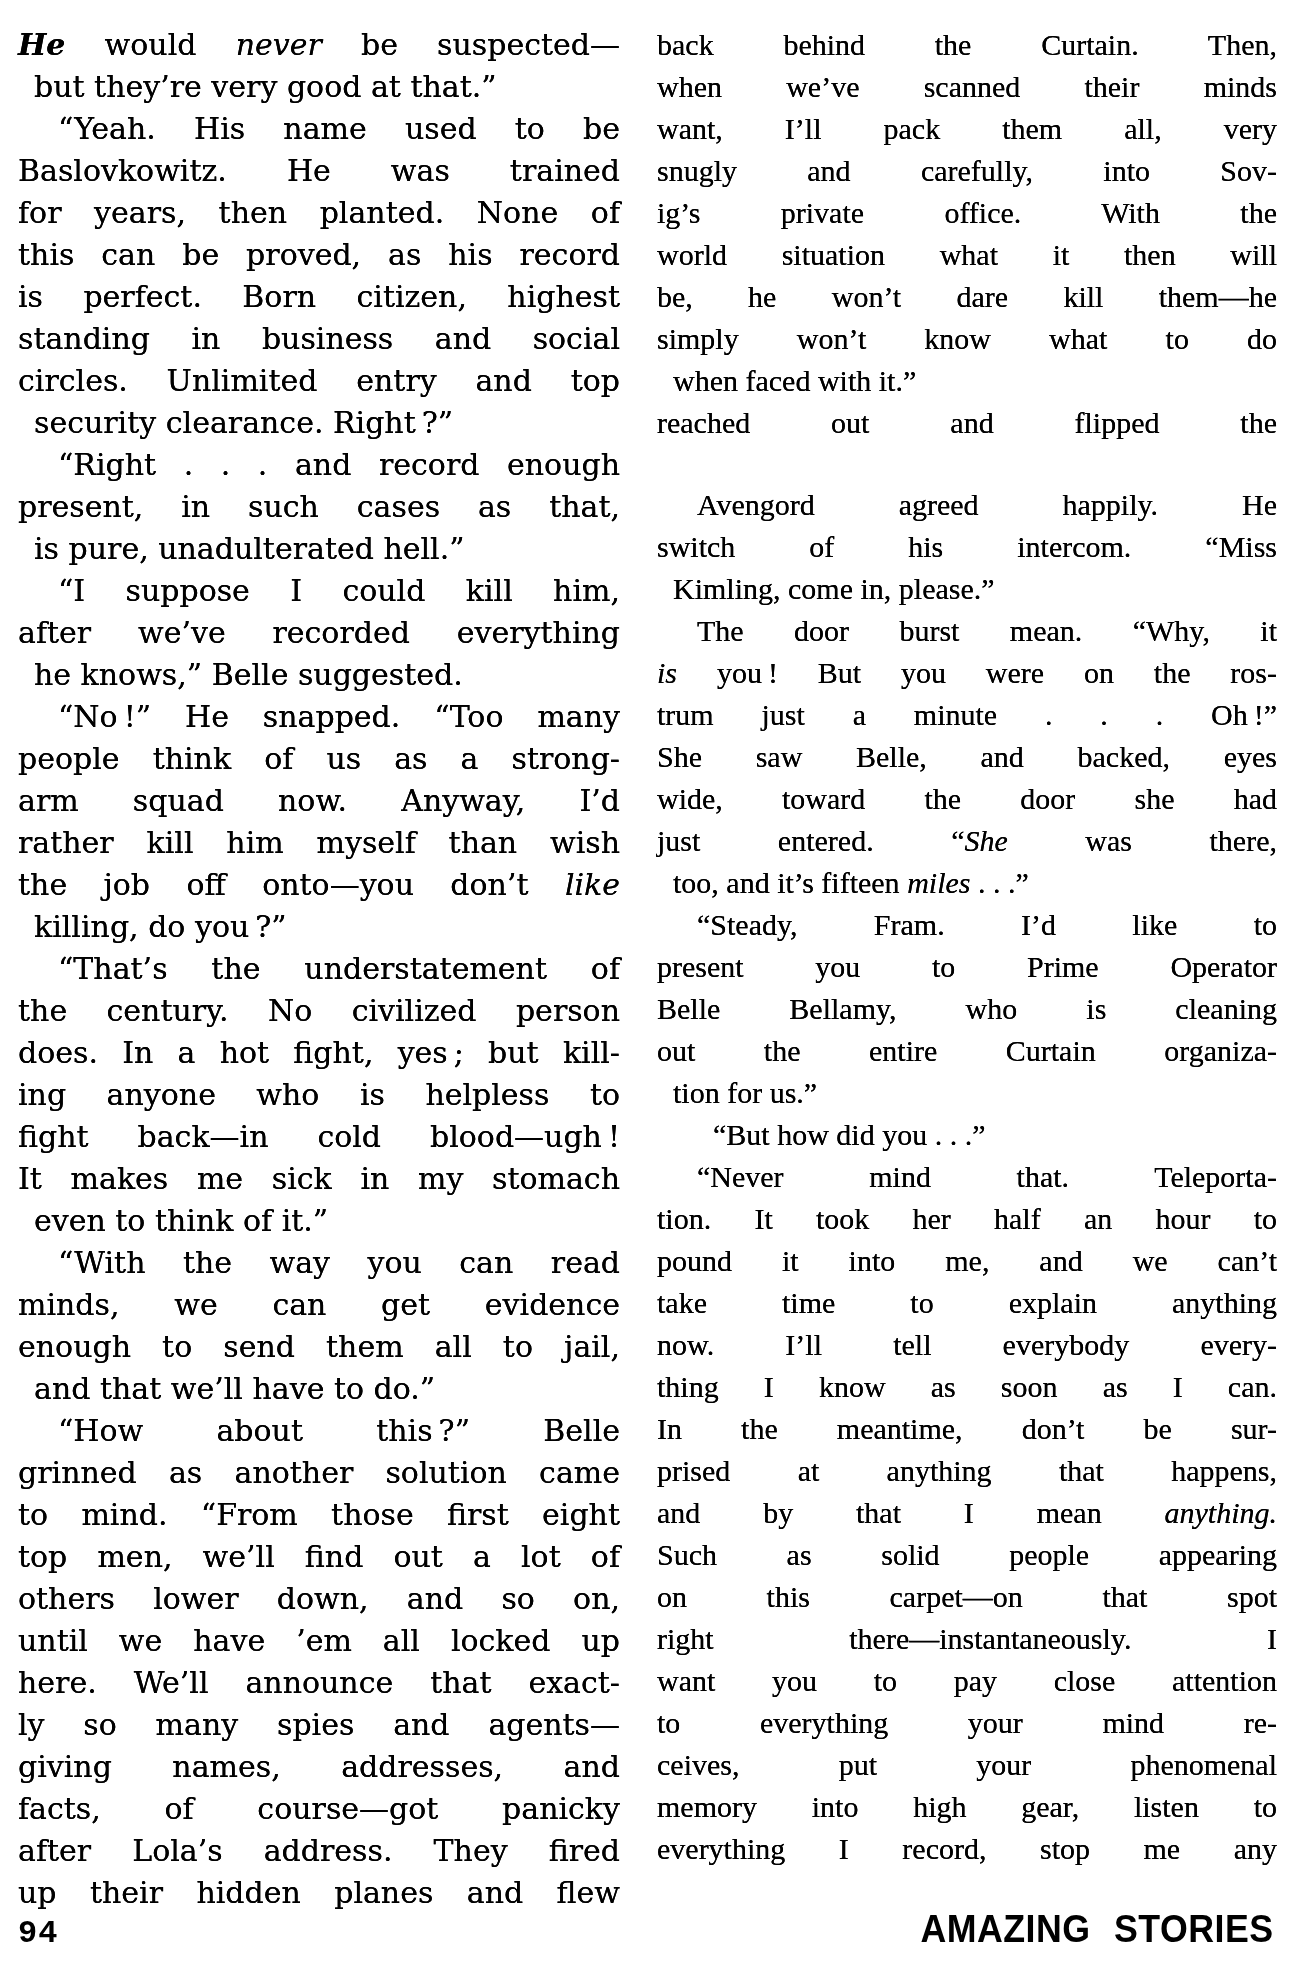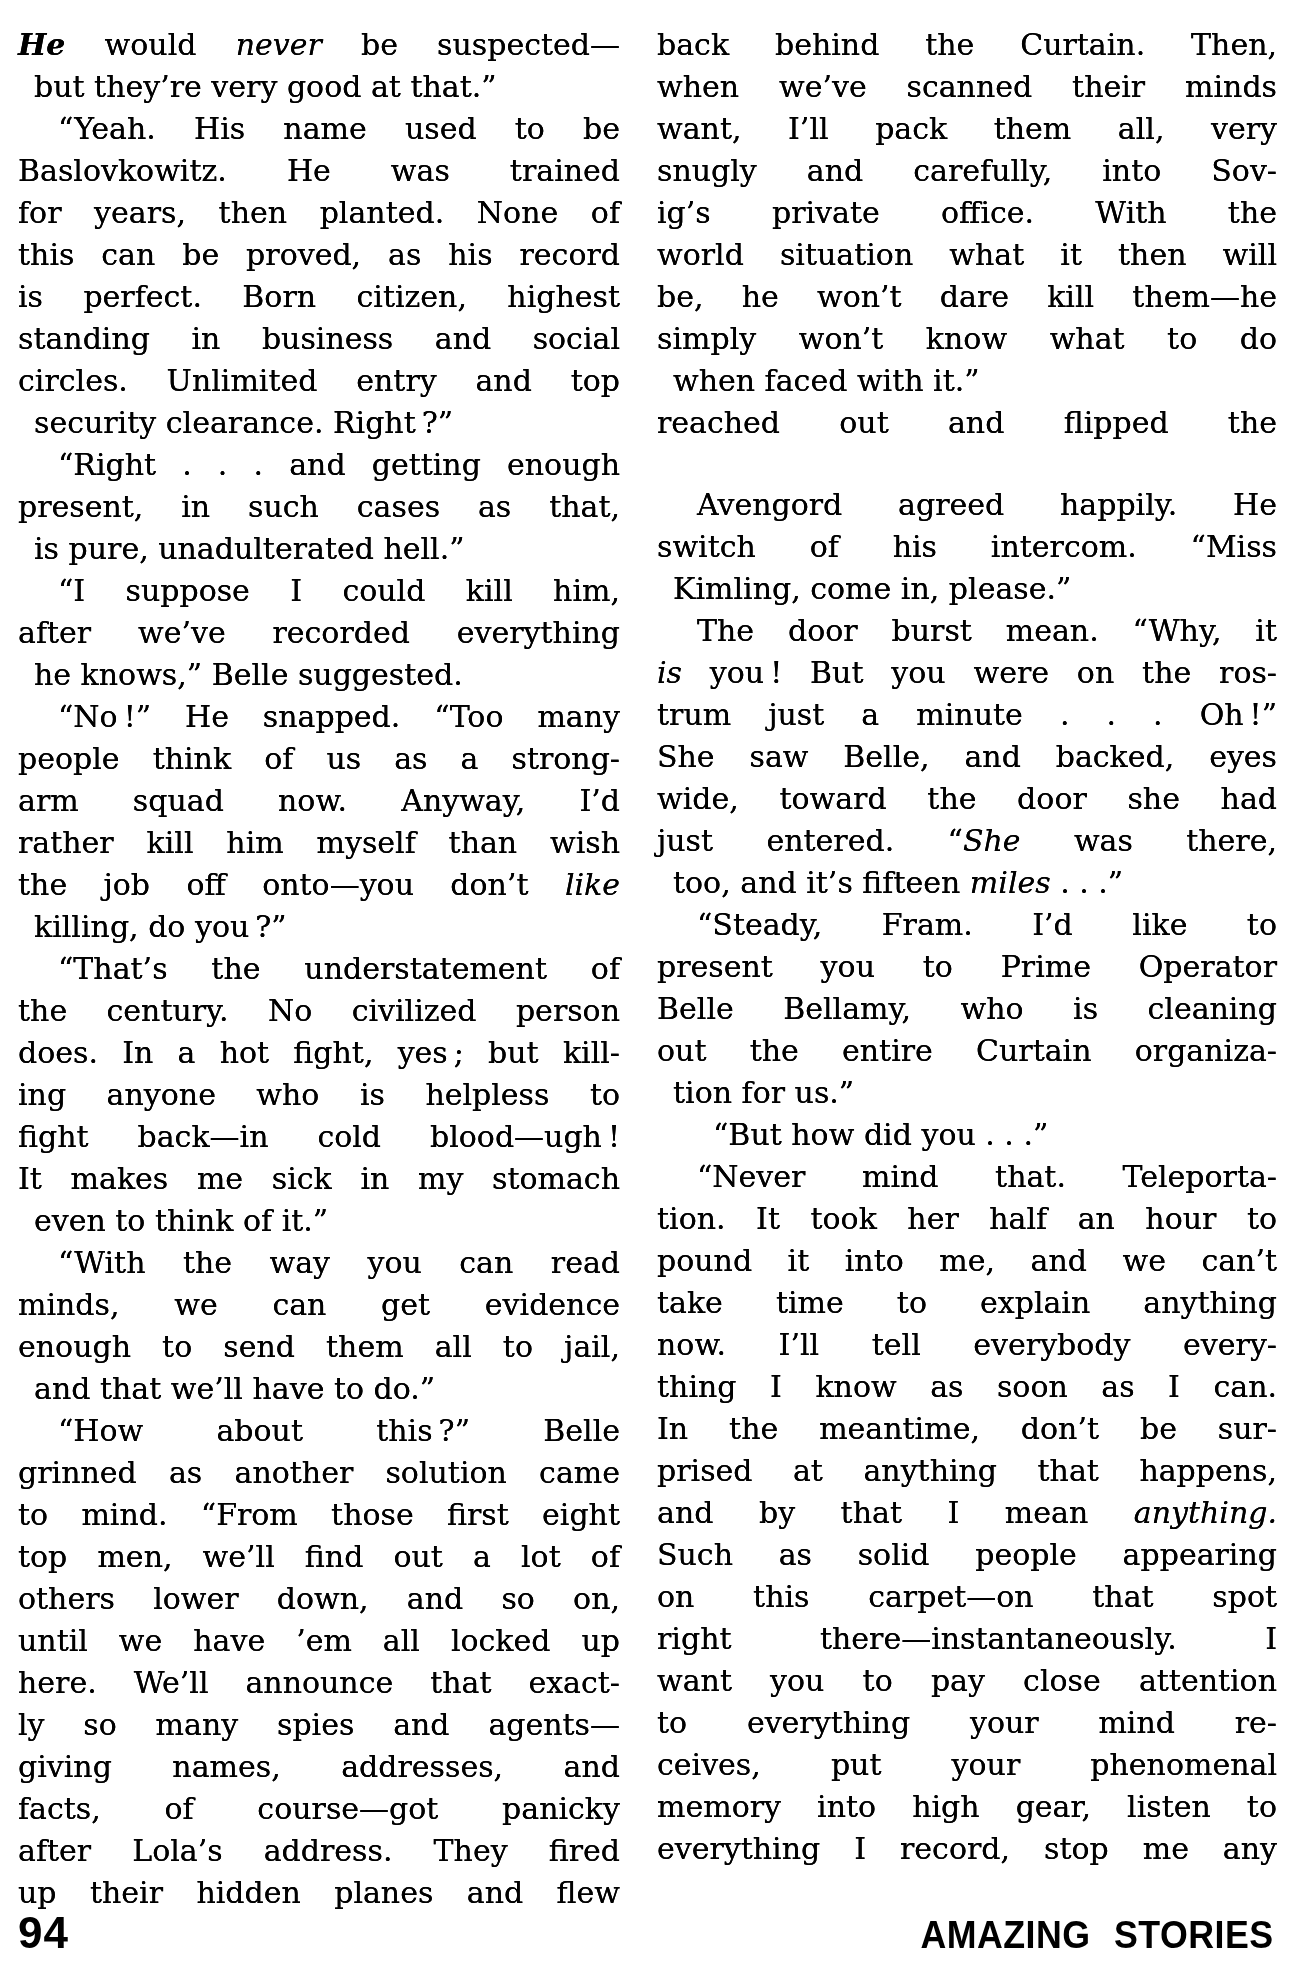--- a/index.html
+++ b/index.html
@@ -11,43 +11,43 @@
     font-family: "DejaVu Serif", serif;
     overflow: hidden;
   }
   .cols {
     position: absolute;
     top: 24px; left: 18px;
     display: flex;
   }
   .col { font-size: 30px; line-height: 42px; }
   .col-left  { width: 602px; margin-right: 37px; }
-  .col-right { width: 620px; }
+  .col-right { width: 620px; font-family: Liberation Serif, serif; }
   .line {
     text-align: justify;
     text-align-last: justify;
     text-shadow: 0 0 0.5px #000;
     white-space: normal;
   }
   .line.last { text-align-last: left; margin-left: 16px; }
   .line.indent { text-indent: 40px; }
   .line.gap { margin-top: 40px; }
   .it { font-style: italic; }
   .bi { font-style: italic; font-weight: 700; }
   .footer {
     position: absolute;
     left: 18px; right: 16px; top: 1908px;
     display: flex;
     justify-content: space-between;
     align-items: baseline;
   }
   .folio {
-    font-family: Liberation Sans, sans-serif;
+    font-family: Liberation Mono, monospace;
     font-weight: 700;
-    font-size: 44px;
+    font-size: 32px;
     letter-spacing: 1px;
   }
   .mag {
     font-family: "Liberation Sans", sans-serif;
     font-weight: 700;
     font-size: 38px;
     letter-spacing: 0.5px;
     word-spacing: 14px;
     transform: scaleX(0.94);
     transform-origin: 100% 50%;
@@ -62,21 +62,21 @@
         <div class="line"><span class="bi">He</span><span> would </span><span class="it">never</span><span> be suspected—</span></div>
         <div class="line last"><span>but they’re very good at that.”</span></div>
         <div class="line indent"><span>“Yeah. His name used to be</span></div>
         <div class="line"><span>Baslovkowitz. He was trained</span></div>
         <div class="line"><span>for years, then planted. None of</span></div>
         <div class="line"><span>this can be proved, as his record</span></div>
         <div class="line"><span>is perfect. Born citizen, highest</span></div>
         <div class="line"><span>standing in business and social</span></div>
         <div class="line"><span>circles. Unlimited entry and top</span></div>
         <div class="line last"><span>security clearance. Right ?”</span></div>
-        <div class="line indent"><span>“Right . . . and getting enough</span></div>
+        <div class="line indent"><span>“Right . . . and record enough</span></div>
         <div class="line"><span>present, in such cases as that,</span></div>
         <div class="line last"><span>is pure, unadulterated hell.”</span></div>
         <div class="line indent"><span>“I suppose I could kill him,</span></div>
         <div class="line"><span>after we’ve recorded everything</span></div>
         <div class="line last"><span>he knows,” Belle suggested.</span></div>
         <div class="line indent"><span>“No !” He snapped. “Too many</span></div>
         <div class="line"><span>people think of us as a strong-</span></div>
         <div class="line"><span>arm squad now. Anyway, I’d</span></div>
         <div class="line"><span>rather kill him myself than wish</span></div>
         <div class="line"><span>the job off onto—you don’t </span><span class="it">like</span></div>

